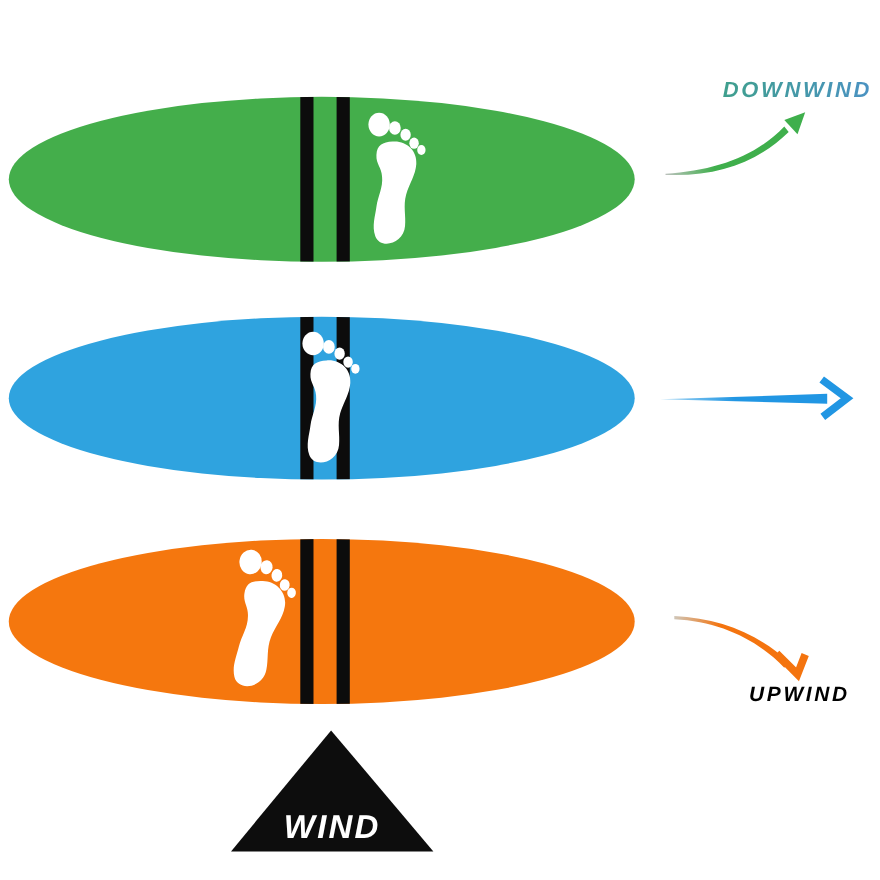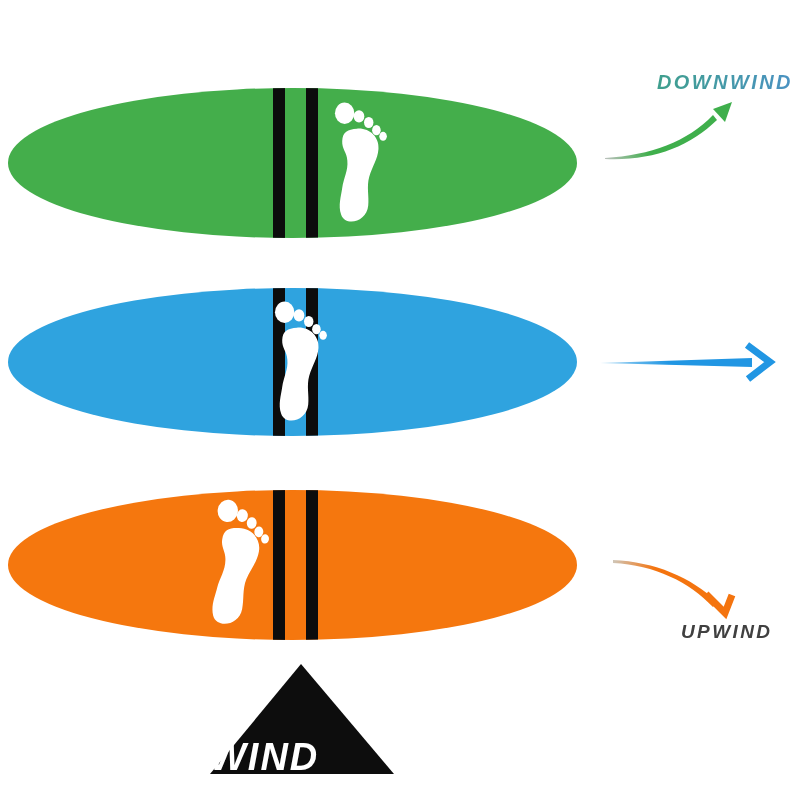--- a/index.html
+++ b/index.html
@@ -19,22 +19,22 @@
   .dirlabel{
     position:absolute;font-style:italic;font-weight:bold;
     letter-spacing:2.4px;white-space:nowrap;
   }
   #downwind-label{
     left:657px;top:71px;font-size:20px;
     -webkit-background-clip:text;background-clip:text;color:transparent;
   }
   #upwind-label{left:681px;top:621px;font-size:19px;}
   #wind-label{
-    position:absolute;left:210px;top:736px;width:184px;text-align:left;
-    font-style:italic;font-weight:bold;font-size:38px;letter-spacing:2px;
+    position:absolute;left:210px;top:736px;width:184px;text-align:center;
+    font-style:italic;font-weight:bold;font-size:30px;letter-spacing:2px;
   }
   svg{display:block;overflow:visible;}
 </style>
 </head>
 <body>
 
 <div>
 
   <svg width="0" height="0" aria-hidden="true">
     <defs>
@@ -97,20 +97,20 @@
   <svg class="abs" style="left:600px;top:338px;" width="182" height="48" viewBox="0 0 182 48">
     <polygon points="0,25 152,20 152,29" fill="url(#grad-blue)"></polygon>
     <polyline points="147,7 170,24 148,41" fill="none" stroke-width="7" stroke-linejoin="miter" stroke="#2196e3"></polyline>
   </svg>
 
   <svg class="abs" style="left:605px;top:549px;" width="135" height="72" viewBox="0 0 135 72">
     <path d="M8,11 C50,13 86,28 112,53 L108,58 C84,33 50,16 8,14 Z" fill="url(#grad-orange)"></path>
     <polyline points="101,45 120,64 127,46" fill="none" stroke-width="7" stroke-linejoin="miter" stroke="#f4740f"></polyline>
   </svg>
 
-  <div id="upwind-label" class="dirlabel" style="color: #404040;">UPWIND</div>
+  <div id="upwind-label" class="dirlabel" style="color: #000000;">UPWIND</div>
 
   <svg class="abs" style="left:210px;top:664px;" width="184" height="111" viewBox="0 0 184 111">
     <polygon points="91,0 0,110 184,110" fill="#0d0d0d"></polygon>
   </svg>
   <div id="wind-label" style="color: rgb(255, 255, 255);">WIND</div>
 
 </div>
 
 </body></html>

